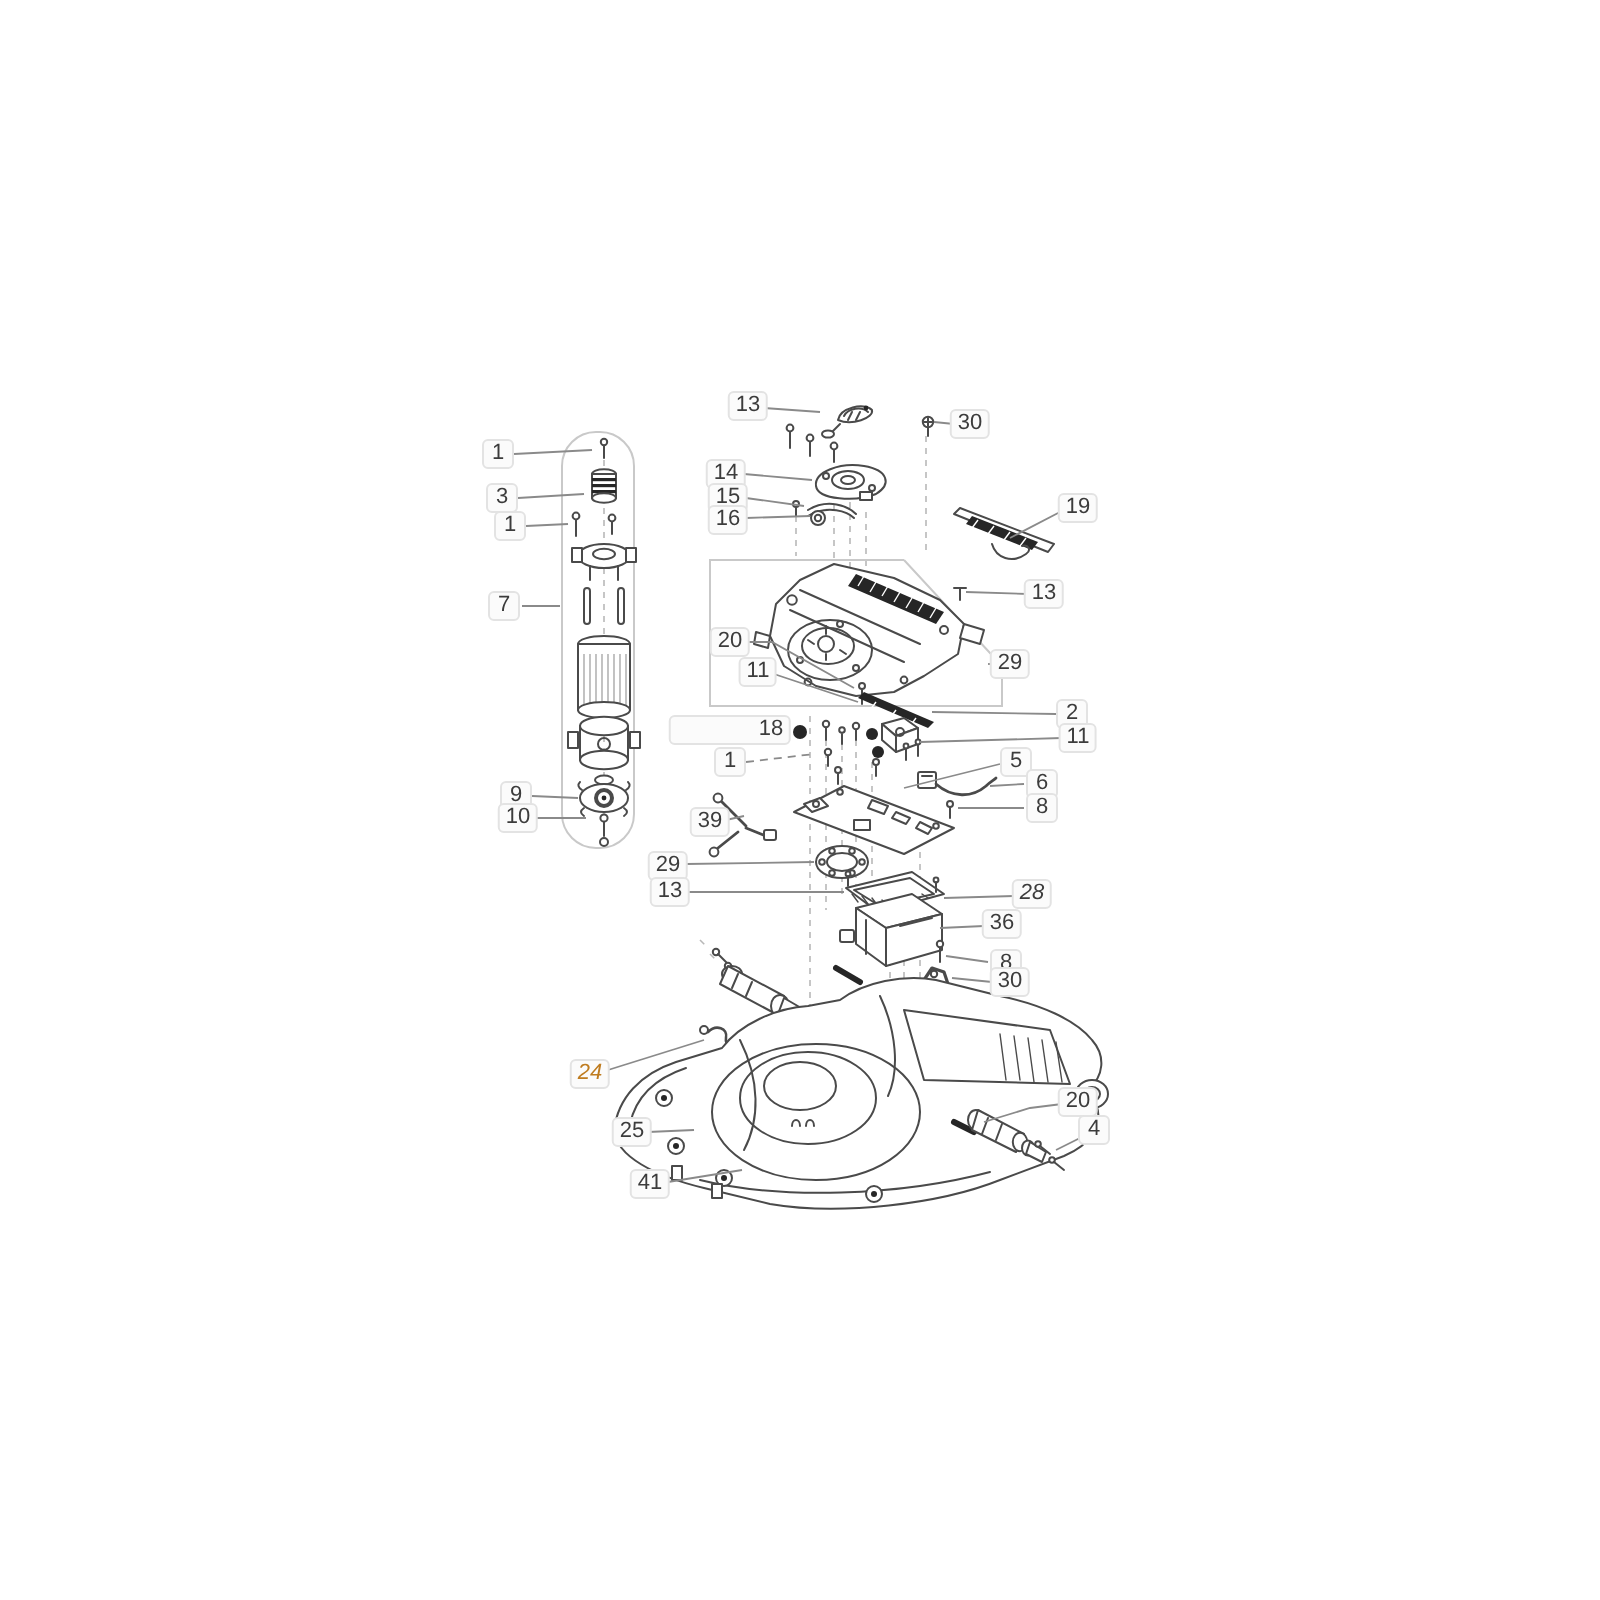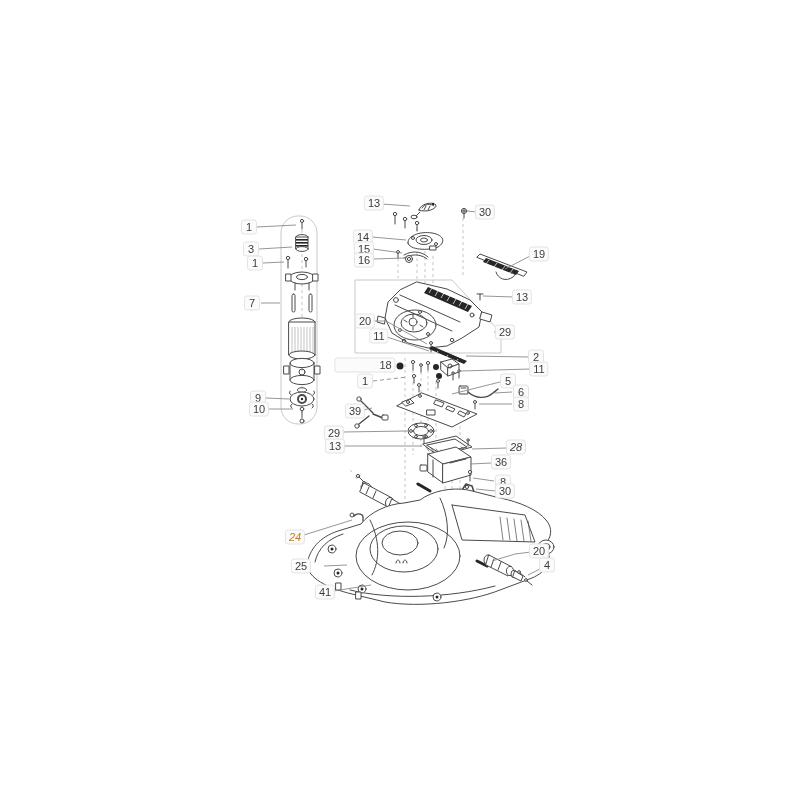--- a/index.html
+++ b/index.html
@@ -426,19 +426,19 @@
       <div class="callout" style="left: 521px; top: 392px;">6</div>
       <div class="callout" style="left: 521px; top: 404px;">8</div>
       <div class="callout" style="left: 355px; top: 411px;">39</div>
       <div class="callout" style="left: 334px; top: 433px;">29</div>
       <div class="callout" style="left: 335px; top: 446px;">13</div>
       <div class="callout" style="left: 516px; top: 447px; font-style: italic;">28</div>
       <div class="callout" style="left: 501px; top: 462px;">36</div>
       <div class="callout" style="left: 503px; top: 482px;">8</div>
       <div class="callout" style="left: 505px; top: 491px;">30</div>
       <div class="callout accent" style="left: 295px; top: 537px; font-style: italic;">24</div>
-      <div class="callout" style="left: 301px; top: 566px;">25</div>
+      <div class="callout" style="left: 316px; top: 566px;">25</div>
       <div class="callout" style="left: 325px; top: 592px;">41</div>
       <div class="callout" style="left: 539px; top: 551px;">20</div>
       <div class="callout" style="left: 547px; top: 565px;">4</div>
     </div>
 
 </div>
 
 </body></html>

